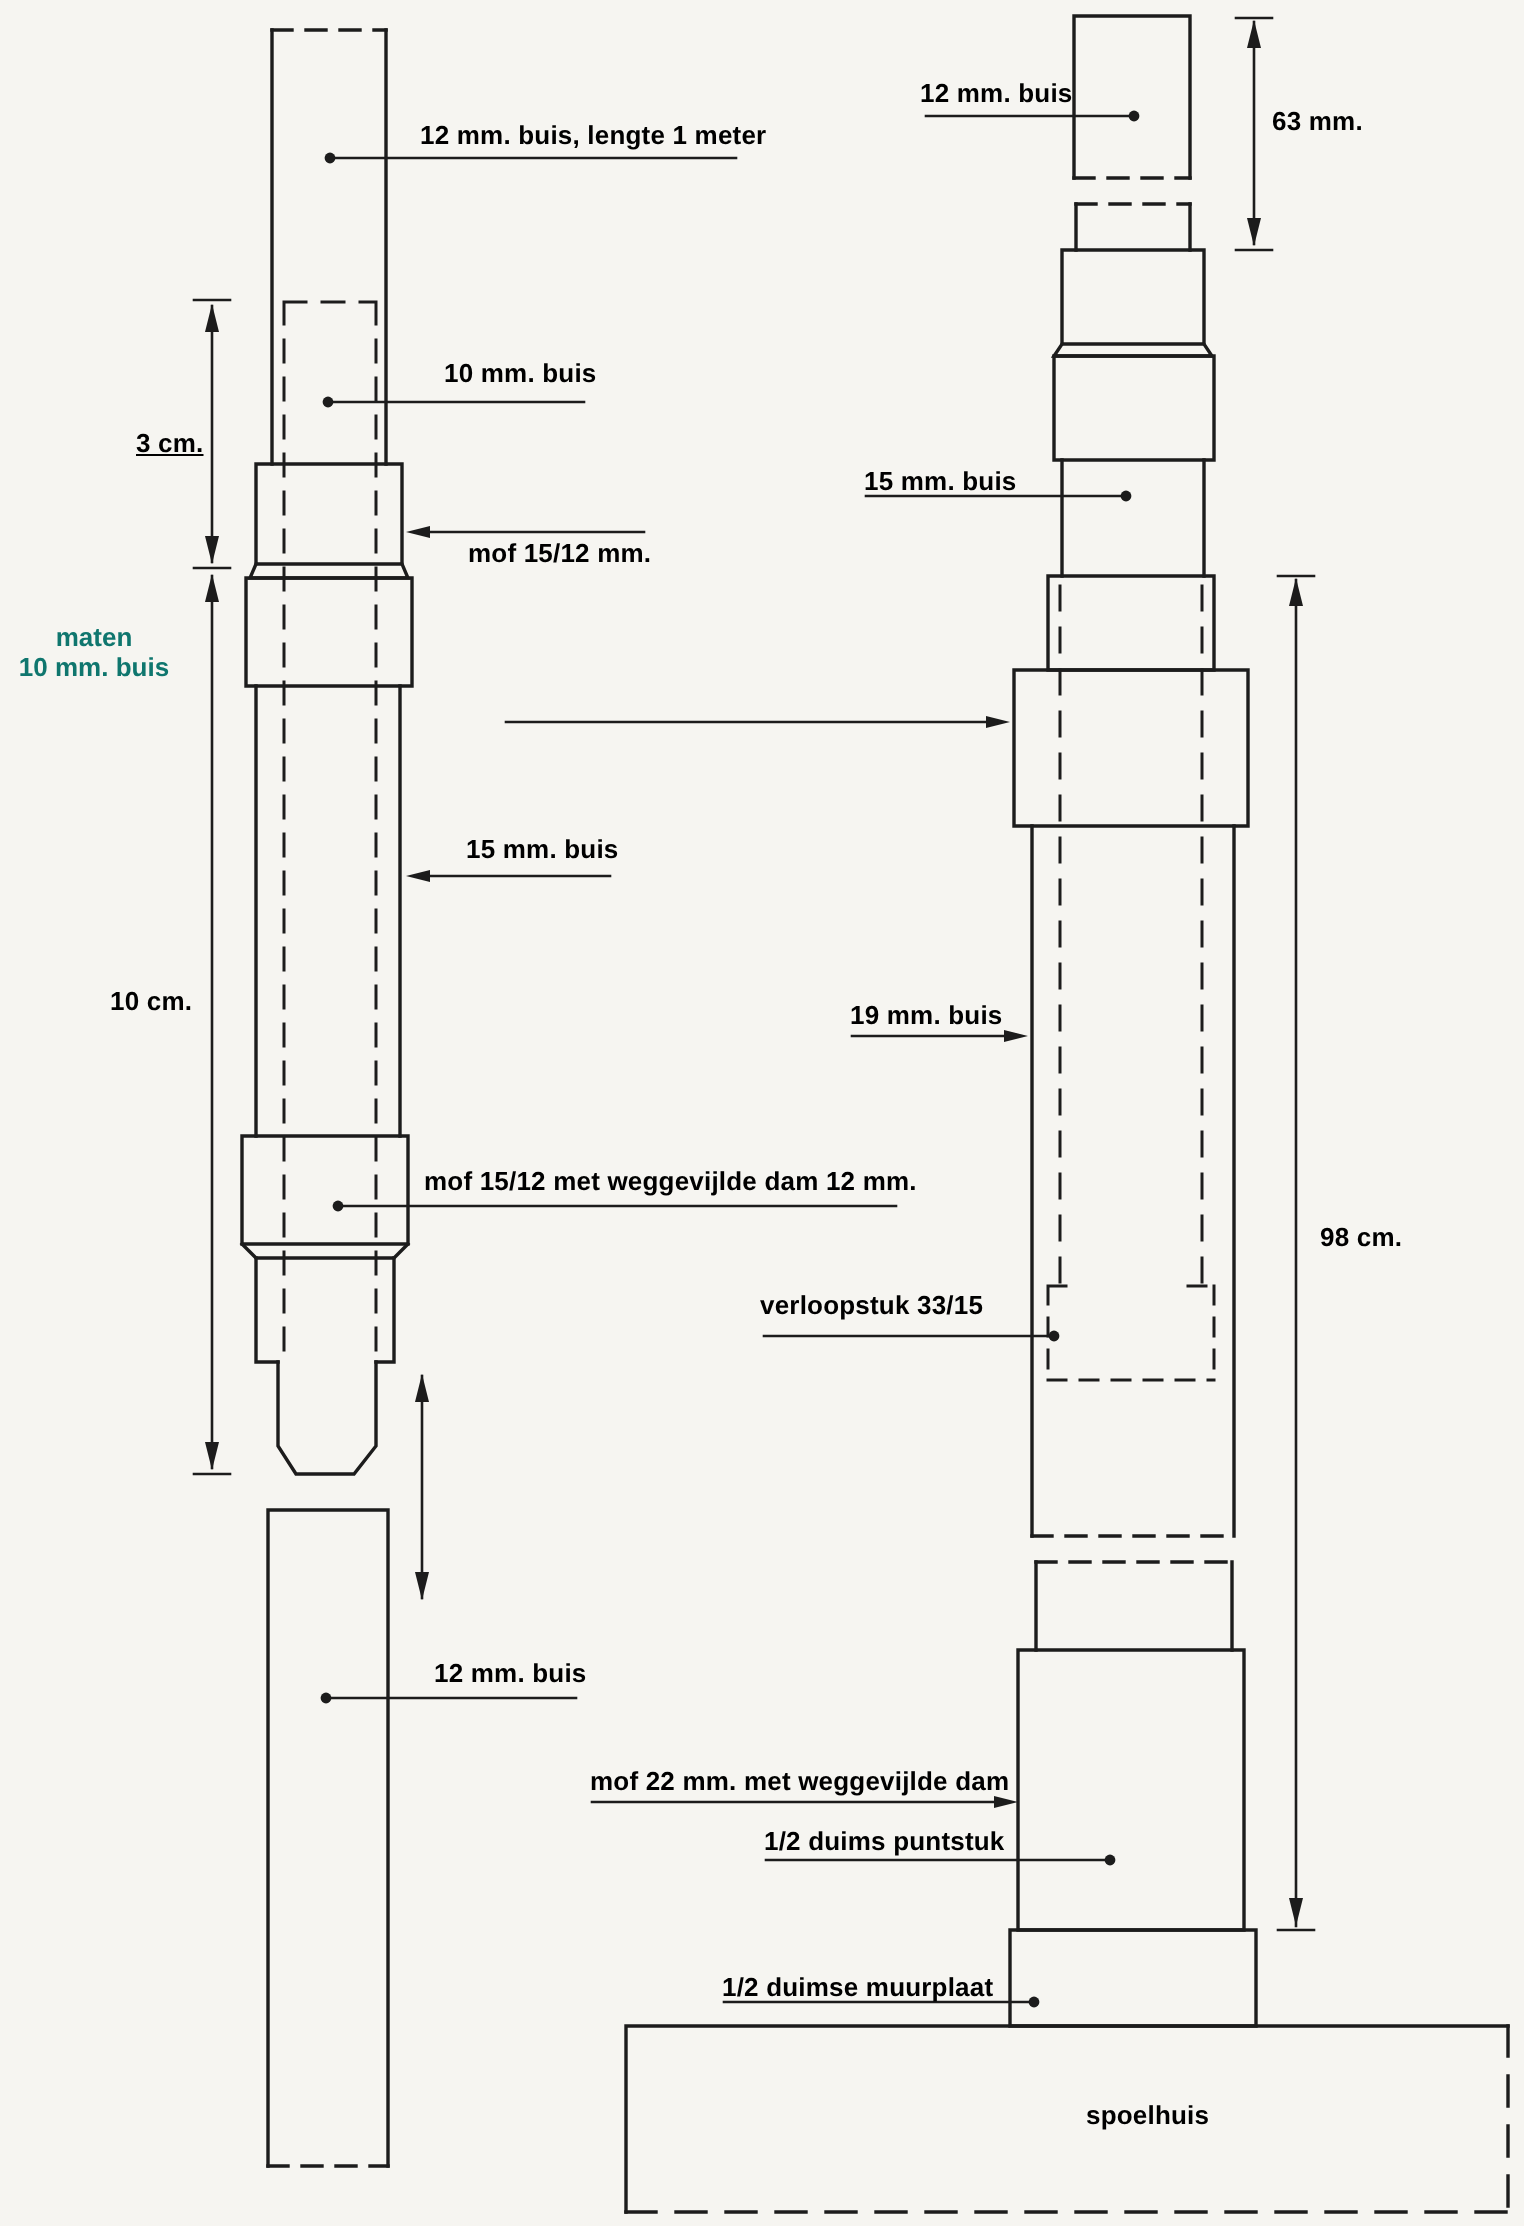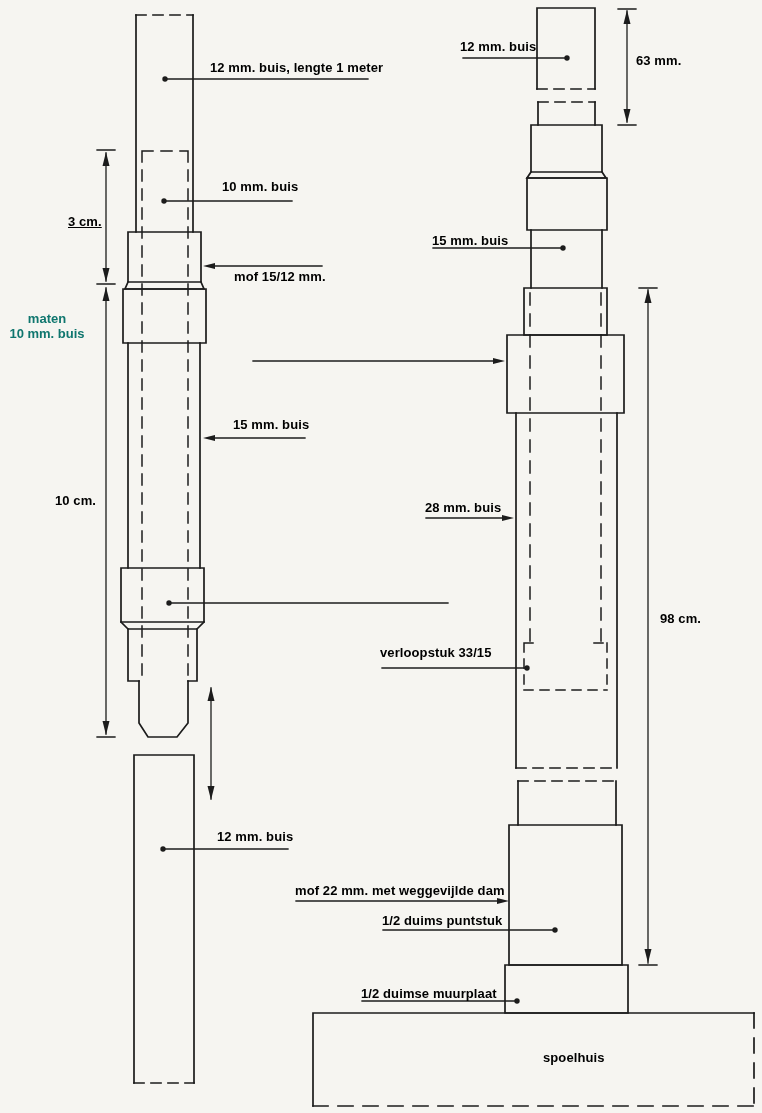--- a/index.html
+++ b/index.html
@@ -149,33 +149,34 @@
         <circle cx="555" cy="930" r="2.7"></circle>
         <circle cx="517" cy="1001" r="2.7"></circle>
       </g>
     </g>
   </svg>
 
   <div class="lbl" style="left:210px;top:61px;">12 mm. buis, lengte 1 meter</div>
   <div class="lbl" style="left:222px;top:180px;">10 mm. buis</div>
   <div class="lbl" style="left:234px;top:246px;margin-top:24px;">mof 15/12 mm.</div>
   <div class="lbl" style="left:233px;top:418px;">15 mm. buis</div>
+  <div class="lbl" style="left:212px;top:584px;">mof 15/12 met weggevijlde dam 12 mm.</div>
   <div class="lbl" style="left:217px;top:830px;">12 mm. buis</div>
 
   <div class="lbl" style="left:68px;top:215px;text-decoration:underline;">3 cm.</div>
   <div class="stack" style="left:1px;top:311px;">
     <div class="lbl-line">maten</div>
     <div class="lbl-line">10 mm. buis</div>
   </div>
   <div class="lbl" style="left:55px;top:494px;">10 cm.</div>
 
   <div class="lbl" style="left:460px;top:40px;">12 mm. buis</div>
   <div class="lbl" style="left:636px;top:54px;">63 mm.</div>
   <div class="lbl" style="left:432px;top:234px;">15 mm. buis</div>
-  <div class="lbl" style="left:425px;top:501px;">28 mm. buis</div>
+  <div class="lbl" style="left:425px;top:501px;">19 mm. buis</div>
   <div class="lbl" style="left:660px;top:612px;">98 cm.</div>
   <div class="lbl" style="left:380px;top:646px;">verloopstuk 33/15</div>
   <div class="lbl" style="left:295px;top:884px;">mof 22 mm. met weggevijlde dam</div>
   <div class="lbl" style="left:382px;top:914px;">1/2 duims puntstuk</div>
   <div class="lbl" style="left:361px;top:987px;">1/2 duimse muurplaat</div>
   <div class="lbl" style="left:543px;top:1051px;">spoelhuis</div>
 
 </div>
 
 </body></html>

